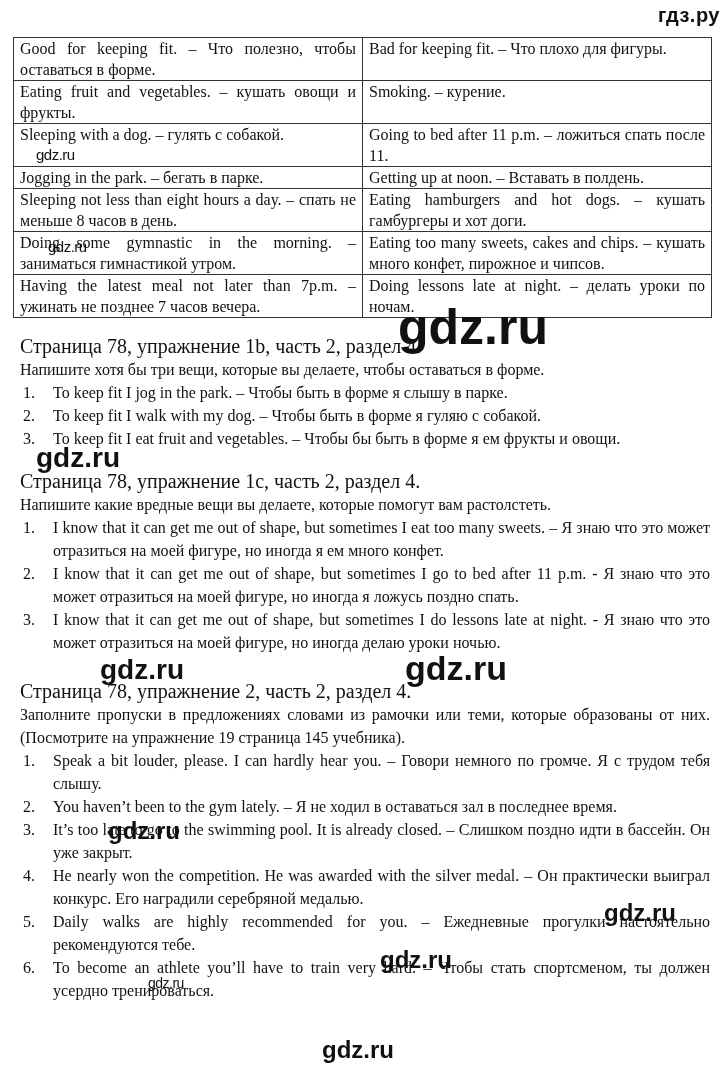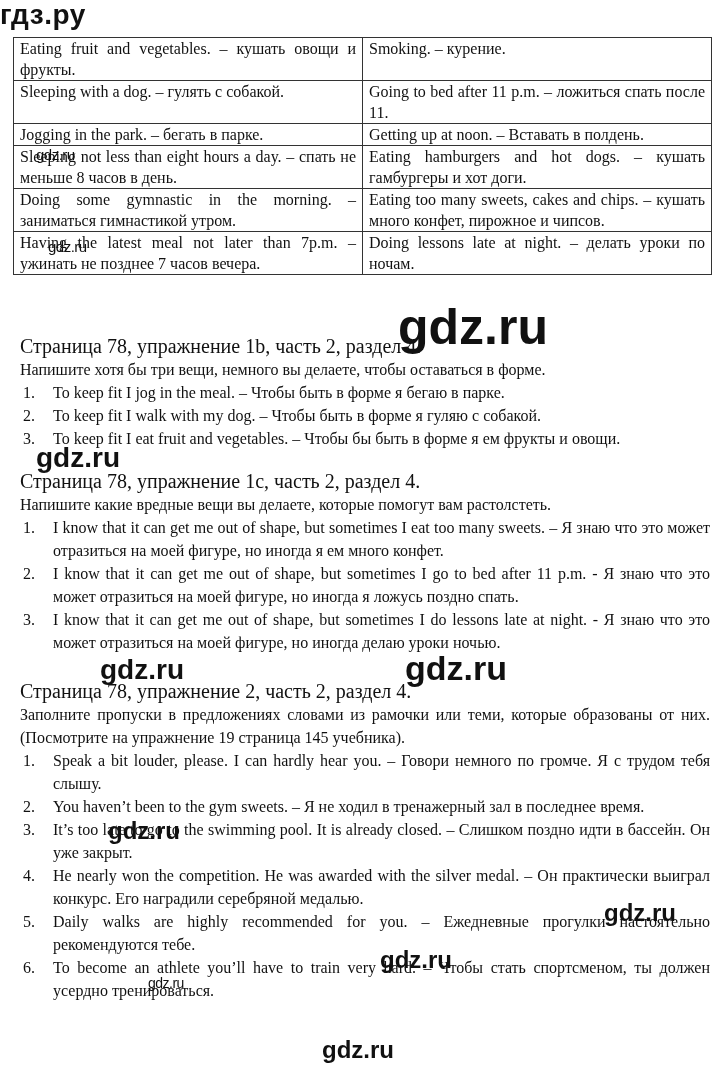--- a/index.html
+++ b/index.html
@@ -1,19 +1,19 @@
 <!DOCTYPE html>
 <html><head>
 <meta charset="utf-8">
 <style>
   html, body { margin: 0; padding: 0; background: #ffffff; }
   body { width: 720px; height: 1068px; position: relative; overflow: hidden;
          font-family: "Liberation Serif", serif; color: #111; }
-  .site-title { position: absolute; top: 0; left: 0; width: 720px; text-align: left;
-                font-family: "Liberation Sans", sans-serif; font-weight: bold; font-size: 28px;
+  .site-title { position: absolute; top: 0; left: 0; width: 720px; text-align: right;
+                font-family: "Liberation Sans", sans-serif; font-weight: bold; font-size: 20px;
                 line-height: 30px; letter-spacing: 0.5px; color: #111; }
   table.fit { position: absolute; left: 13px; top: 37px; width: 699px; border-collapse: collapse;
               font-size: 16px; line-height: 21px; }
   table.fit td { border: 1.5px solid #333; vertical-align: top; padding: 0 6px 0 6px;
                  text-align: justify; width: 50%; }
   table.fit tr.r0 td { height: 42px; }
   table.fit tr.r1 td { height: 42px; }
   table.fit tr.r2 td { height: 38px; }
   table.fit tr.r3 td { height: 20px; }
   table.fit tr.r4 td { height: 42px; }
@@ -29,20 +29,24 @@
         white-space: nowrap; }
   .wm-small { font-weight: normal; font-size: 15px; letter-spacing: -0.5px; }
 </style>
 </head>
 <body>
 
 <div class="site-title">гдз.ру</div>
 
 <table class="fit">
   <tbody>
+      <tr class="r0">
+    <td>Good for keeping fit. – Что полезно, чтобы оставаться в форме.</td>
+    <td>Bad for keeping fit. – Что плохо для фигуры.</td>
+  </tr>
   <tr class="r1">
     <td>Eating fruit and vegetables. – кушать овощи и фрукты.</td>
     <td>Smoking. – курение.</td>
   </tr>
   <tr class="r2">
     <td>Sleeping with a dog. – гулять с собакой.</td>
     <td>Going to bed after 11 p.m. – ложиться спать после 11.</td>
   </tr>
   <tr class="r3">
     <td>Jogging in the park. – бегать в парке.</td>
@@ -58,44 +62,44 @@
   </tr>
   <tr class="r6">
     <td>Having the latest meal not later than 7p.m. – ужинать не позднее 7 часов вечера.</td>
     <td>Doing lessons late at night. – делать уроки по ночам.</td>
   </tr>
 </tbody>
   </table>
 
 <div class="section" style="top:335px;">
   <h2>Страница 78, упражнение 1b, часть 2, раздел 4.</h2>
-  <p>Напишите хотя бы три вещи, немного вы делаете, чтобы оставаться в форме.</p>
+  <p>Напишите хотя бы три вещи, которые вы делаете, чтобы оставаться в форме.</p>
   <ol>
-    <li><span class="num">1.</span><span>To keep fit I jog in the meal. – Чтобы быть в форме я бегаю в парке.</span></li>
+    <li><span class="num">1.</span><span>To keep fit I jog in the park. – Чтобы быть в форме я слышу в парке.</span></li>
     <li><span class="num">2.</span><span>To keep fit I walk with my dog. – Чтобы быть в форме я гуляю с собакой.</span></li>
     <li><span class="num">3.</span><span>To keep fit I eat fruit and vegetables. – Чтобы бы быть в форме я ем фрукты и овощи.</span></li>
   </ol>
 </div>
 
 <div class="section" style="top:470px;">
   <h2>Страница 78, упражнение 1c, часть 2, раздел 4.</h2>
   <p>Напишите какие вредные вещи вы делаете, которые помогут вам растолстеть.</p>
   <ol>
     <li><span class="num">1.</span><span>I know that it can get me out of shape, but sometimes I eat too many sweets. – Я знаю что это может отразиться на моей фигуре, но иногда я ем много конфет.</span></li>
     <li><span class="num">2.</span><span>I know that it can get me out of shape, but sometimes I go to bed after 11 p.m. - Я знаю что это может отразиться на моей фигуре, но иногда я ложусь поздно спать.</span></li>
     <li><span class="num">3.</span><span>I know that it can get me out of shape, but sometimes I do lessons late at night. - Я знаю что это может отразиться на моей фигуре, но иногда делаю уроки ночью.</span></li>
   </ol>
 </div>
 
 <div class="section" style="top:680px;">
   <h2>Страница 78, упражнение 2, часть 2, раздел 4.</h2>
   <p>Заполните пропуски в предложениях словами из рамочки или теми, которые образованы от них. (Посмотрите на упражнение 19 страница 145 учебника).</p>
   <ol>
     <li><span class="num">1.</span><span>Speak a bit louder, please. I can hardly hear you. – Говори немного по громче. Я с трудом тебя слышу.</span></li>
-    <li><span class="num">2.</span><span>You haven’t been to the gym sweets. – Я не ходил в тренажерный зал в последнее время.</span></li>
+    <li><span class="num">2.</span><span>You haven’t been to the gym lately. – Я не ходил в оставаться зал в последнее время.</span></li>
     <li><span class="num">3.</span><span>It’s too late to go to the swimming pool. It is already closed. – Слишком поздно идти в бассейн. Он уже закрыт.</span></li>
     <li><span class="num">4.</span><span>He nearly won the competition. He was awarded with the silver medal. – Он практически выиграл конкурс. Его наградили серебряной медалью.</span></li>
     <li><span class="num">5.</span><span>Daily walks are highly recommended for you. – Ежедневные прогулки настоятельно рекомендуются тебе.</span></li>
     <li><span class="num">6.</span><span>To become an athlete you’ll have to train very hard. – Чтобы стать спортсменом, ты должен усердно тренироваться.</span></li>
   </ol>
 </div>
 
 <div class="wm wm-small" style="left:36px;top:146px;">gdz.ru</div>
 <div class="wm wm-small" style="left:48px;top:238px;">gdz.ru</div>
 <div class="wm" style="left:398px;top:300px;font-size:50px;line-height:54px;">gdz.ru</div>

